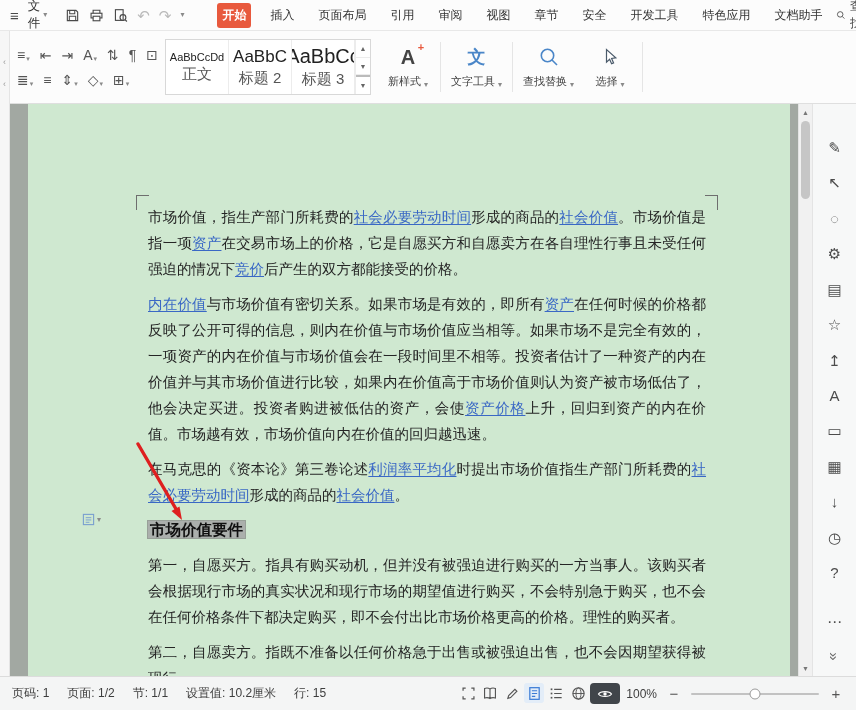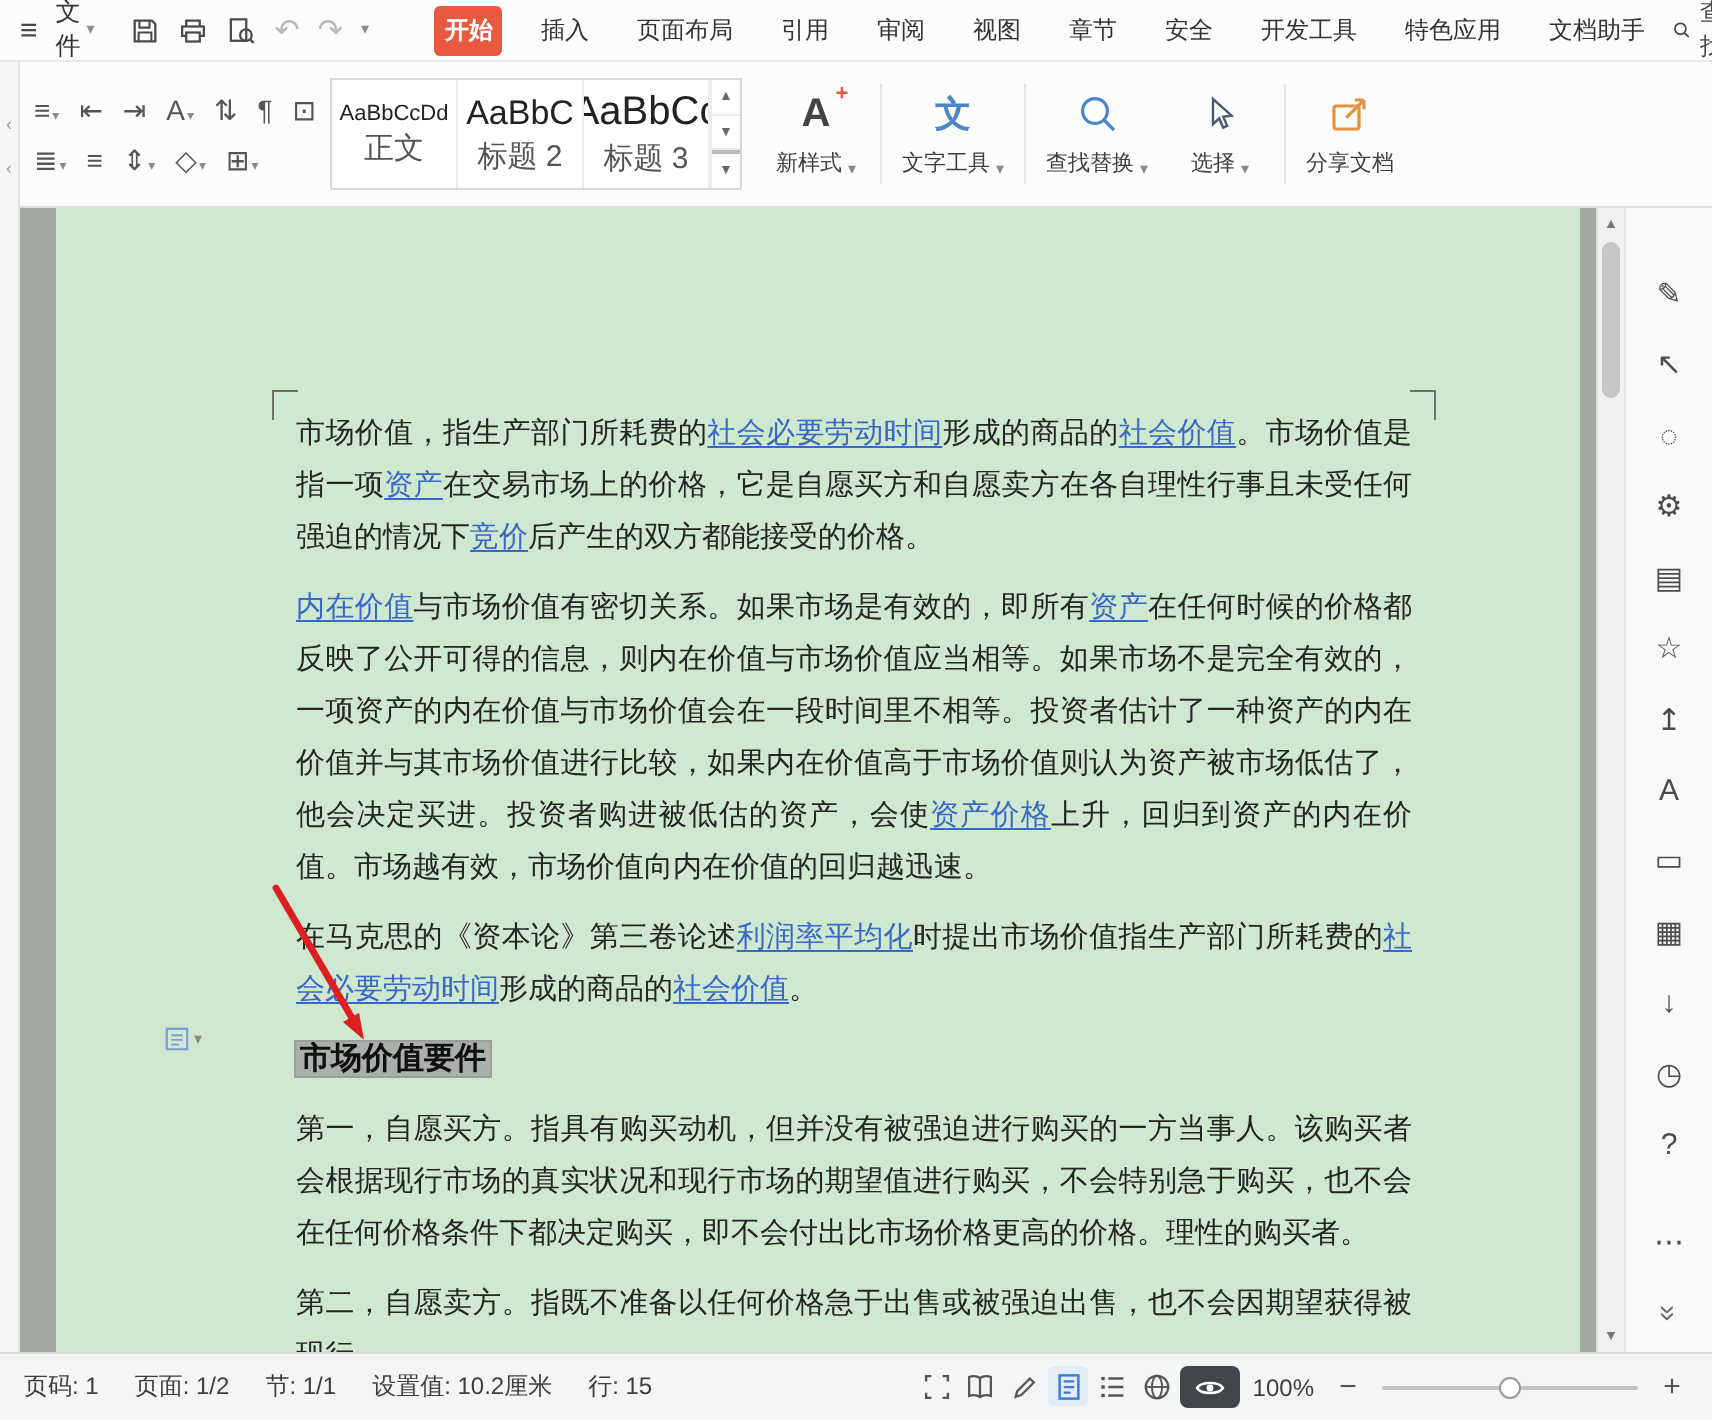--- a/index.html
+++ b/index.html
@@ -253,31 +253,20 @@
           </svg>
       </span>
       <span class="lblrow">
           <span>选择</span>
           <span class="caret">▾</span>
         </span>
     </div>
 
     <span class="vsep"></span>
 
-    <div class="bigbtn">
-      <span class="bicon">
-        <svg width="22" height="22" viewBox="0 0 22 22">
-            <rect x="3" y="7" width="12.5" height="11.5" rx="1.2" fill="none" stroke="#e8913c" stroke-width="1.6"></rect>
-            <path d="M9.2 12.8L18 4M18 4h-4.6M18 4v4.6" fill="none" stroke="#e8913c" stroke-width="1.6"></path>
-          </svg>
-      </span>
-      <span class="lblrow">
-          <span>分享文档</span>
-        </span>
-    </div>
   </div>
 
   <div class="lstrip">
     <span>‹</span>
     <span>‹</span>
   </div>
 
   <div class="docarea">
     <div class="page">
       <span class="cmark l"></span>

